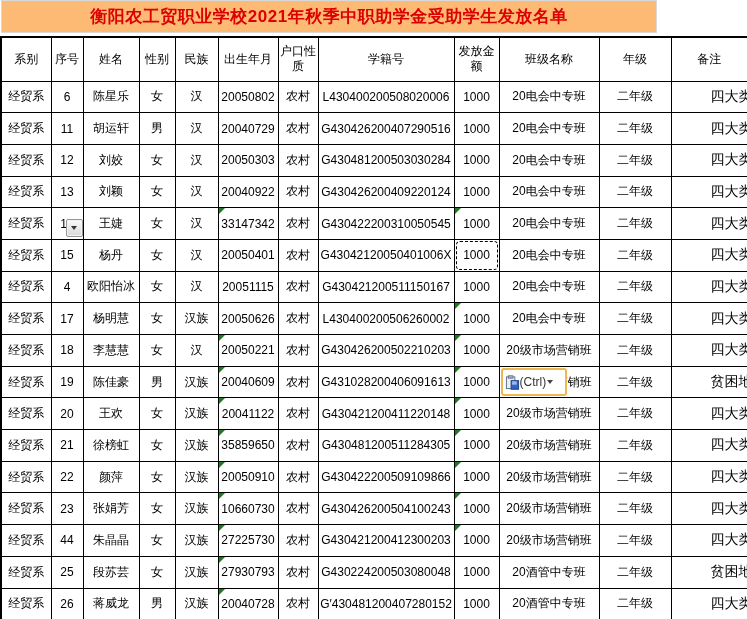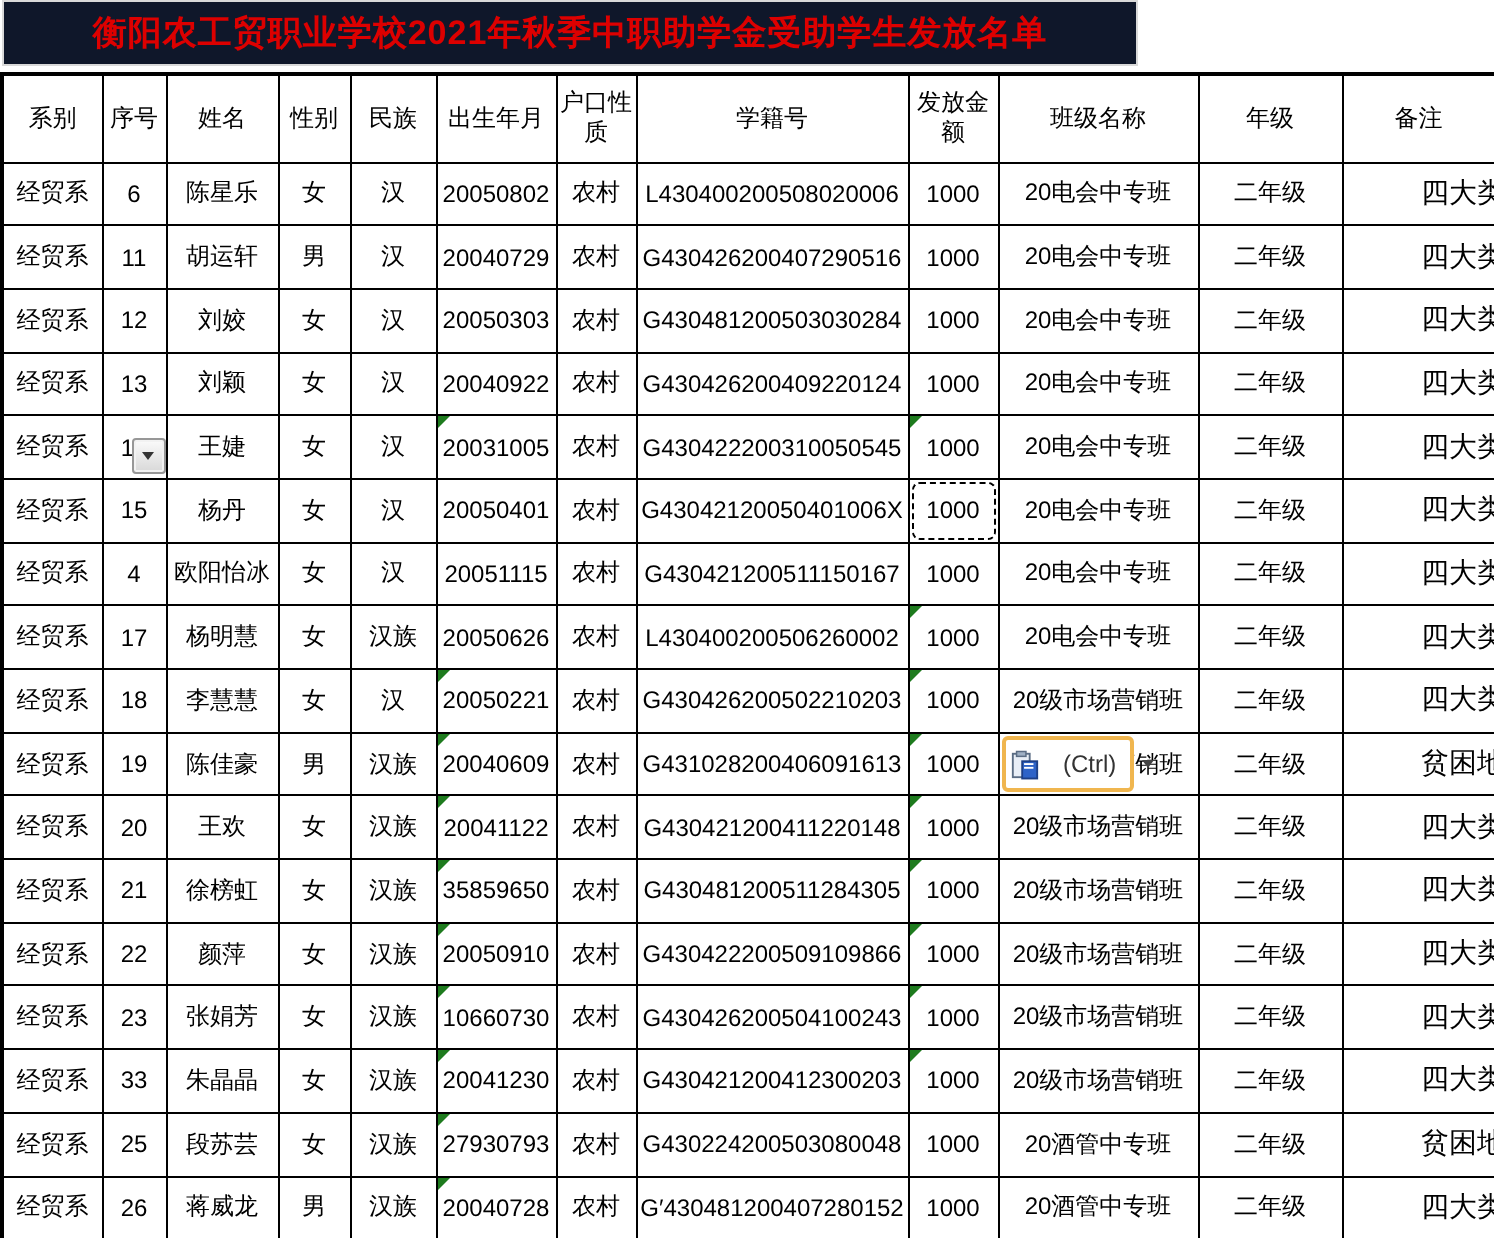--- a/index.html
+++ b/index.html
@@ -2,22 +2,22 @@
 <html><head>
 <meta charset="utf-8">
 <style>
   html,body{margin:0;padding:0;}
   body{
     width:747px;height:619px;background:#fff;overflow:hidden;position:relative;
     font-family:"Liberation Sans","DejaVu Sans",sans-serif;color:#000;
   }
   
   .title-bar{
-    position:absolute;left:1px;top:0;width:568px;height:33px;
-    border:1px solid #d9d9d9;background:#0f172a;
+    position:absolute;left:1px;top:0;width:656px;height:33px;
+    border:1px solid #d9d9d9;background:#fdba74;
     display:flex;align-items:center;justify-content:center;box-sizing:border-box;
   }
   .title-text{font-size:17px;font-weight:bold;color:#dd0000;letter-spacing:.5px;white-space:nowrap;}
   
   table{
     position:absolute;left:0;top:36px;width:747px;height:583px;
     border-collapse:collapse;table-layout:fixed;background:#fff;
     border:2px solid #000;
   }
   th,td{
@@ -47,21 +47,21 @@
     border:1px solid #979797;border-radius:2px;box-sizing:border-box;
     display:flex;align-items:center;justify-content:center;
     box-shadow:0 0 0 1px #f2f2f2 inset;cursor:pointer;z-index:3;
   }
   .dd-arrow{width:0;height:0;border-left:3.5px solid transparent;border-right:3.5px solid transparent;border-top:4.5px solid #333;}
   
   .paste-btn{
     position:absolute;left:1px;top:50%;transform:translateY(-50%);
     height:24px;width:66px;background:#fff;
     border:2px solid #f0b64f;border-radius:3px;box-sizing:border-box;
-    display:flex;align-items:center;gap:12px;padding:12px 2px;
+    display:flex;align-items:center;gap:0;padding:12px 2px;
     font-size:12px;color:#333;cursor:pointer;z-index:3;
   }
   .paste-label{flex:0 0 auto;}
   .paste-arrow{width:0;height:0;border-left:3px solid transparent;border-right:3px solid transparent;border-top:4px solid #444;margin-left:1px;}
   .clip-icon{flex:0 0 auto;display:block;}
 </style>
 </head>
 <body>
 
 <div class="title-bar">
@@ -157,21 +157,21 @@
         <td class="remark"><span>四大类</span></td>
       </tr>
       <tr>
         <td class="dept"><span>经贸系</span></td>
         <td class="seq"><span>14</span><span class="dd-btn">
             <span class="dd-arrow"></span>
           </span></td>
         <td class="name"><span>王婕</span></td>
         <td class="gender"><span>女</span></td>
         <td class="ethnicity"><span>汉</span></td>
-        <td class="birthdate"><span>20031005</span><span class="tri" style="border-top-color: rgb(30, 123, 30);"></span></td>
+        <td class="birthdate"><span>33147342</span><span class="tri" style="border-top-color: rgb(30, 123, 30);"></span></td>
         <td class="household"><span>农村</span></td>
         <td class="student-id"><span>G430422200310050545</span></td>
         <td class="amount"><span>1000</span><span class="tri" style="border-top-color: rgb(30, 123, 30);"></span></td>
         <td class="class-name"><span>20电会中专班</span></td>
         <td class="grade"><span>二年级</span></td>
         <td class="remark"><span>四大类</span></td>
       </tr>
       <tr>
         <td class="dept"><span>经贸系</span></td>
         <td class="seq"><span>15</span></td>
@@ -303,25 +303,25 @@
         <td class="birthdate"><span>10660730</span><span class="tri" style="border-top-color: rgb(30, 123, 30);"></span></td>
         <td class="household"><span>农村</span></td>
         <td class="student-id"><span>G430426200504100243</span></td>
         <td class="amount"><span>1000</span><span class="tri" style="border-top-color: rgb(30, 123, 30);"></span></td>
         <td class="class-name"><span>20级市场营销班</span></td>
         <td class="grade"><span>二年级</span></td>
         <td class="remark"><span>四大类</span></td>
       </tr>
       <tr>
         <td class="dept"><span>经贸系</span></td>
-        <td class="seq"><span>33</span></td>
+        <td class="seq"><span>44</span></td>
         <td class="name"><span>朱晶晶</span></td>
         <td class="gender"><span>女</span></td>
         <td class="ethnicity"><span>汉族</span></td>
-        <td class="birthdate"><span>20041230</span><span class="tri" style="border-top-color: rgb(30, 123, 30);"></span></td>
+        <td class="birthdate"><span>27225730</span><span class="tri" style="border-top-color: rgb(30, 123, 30);"></span></td>
         <td class="household"><span>农村</span></td>
         <td class="student-id"><span>G430421200412300203</span></td>
         <td class="amount"><span>1000</span><span class="tri" style="border-top-color: rgb(30, 123, 30);"></span></td>
         <td class="class-name"><span>20级市场营销班</span></td>
         <td class="grade"><span>二年级</span></td>
         <td class="remark"><span>四大类</span></td>
       </tr>
       <tr>
         <td class="dept"><span>经贸系</span></td>
         <td class="seq"><span>25</span></td>

